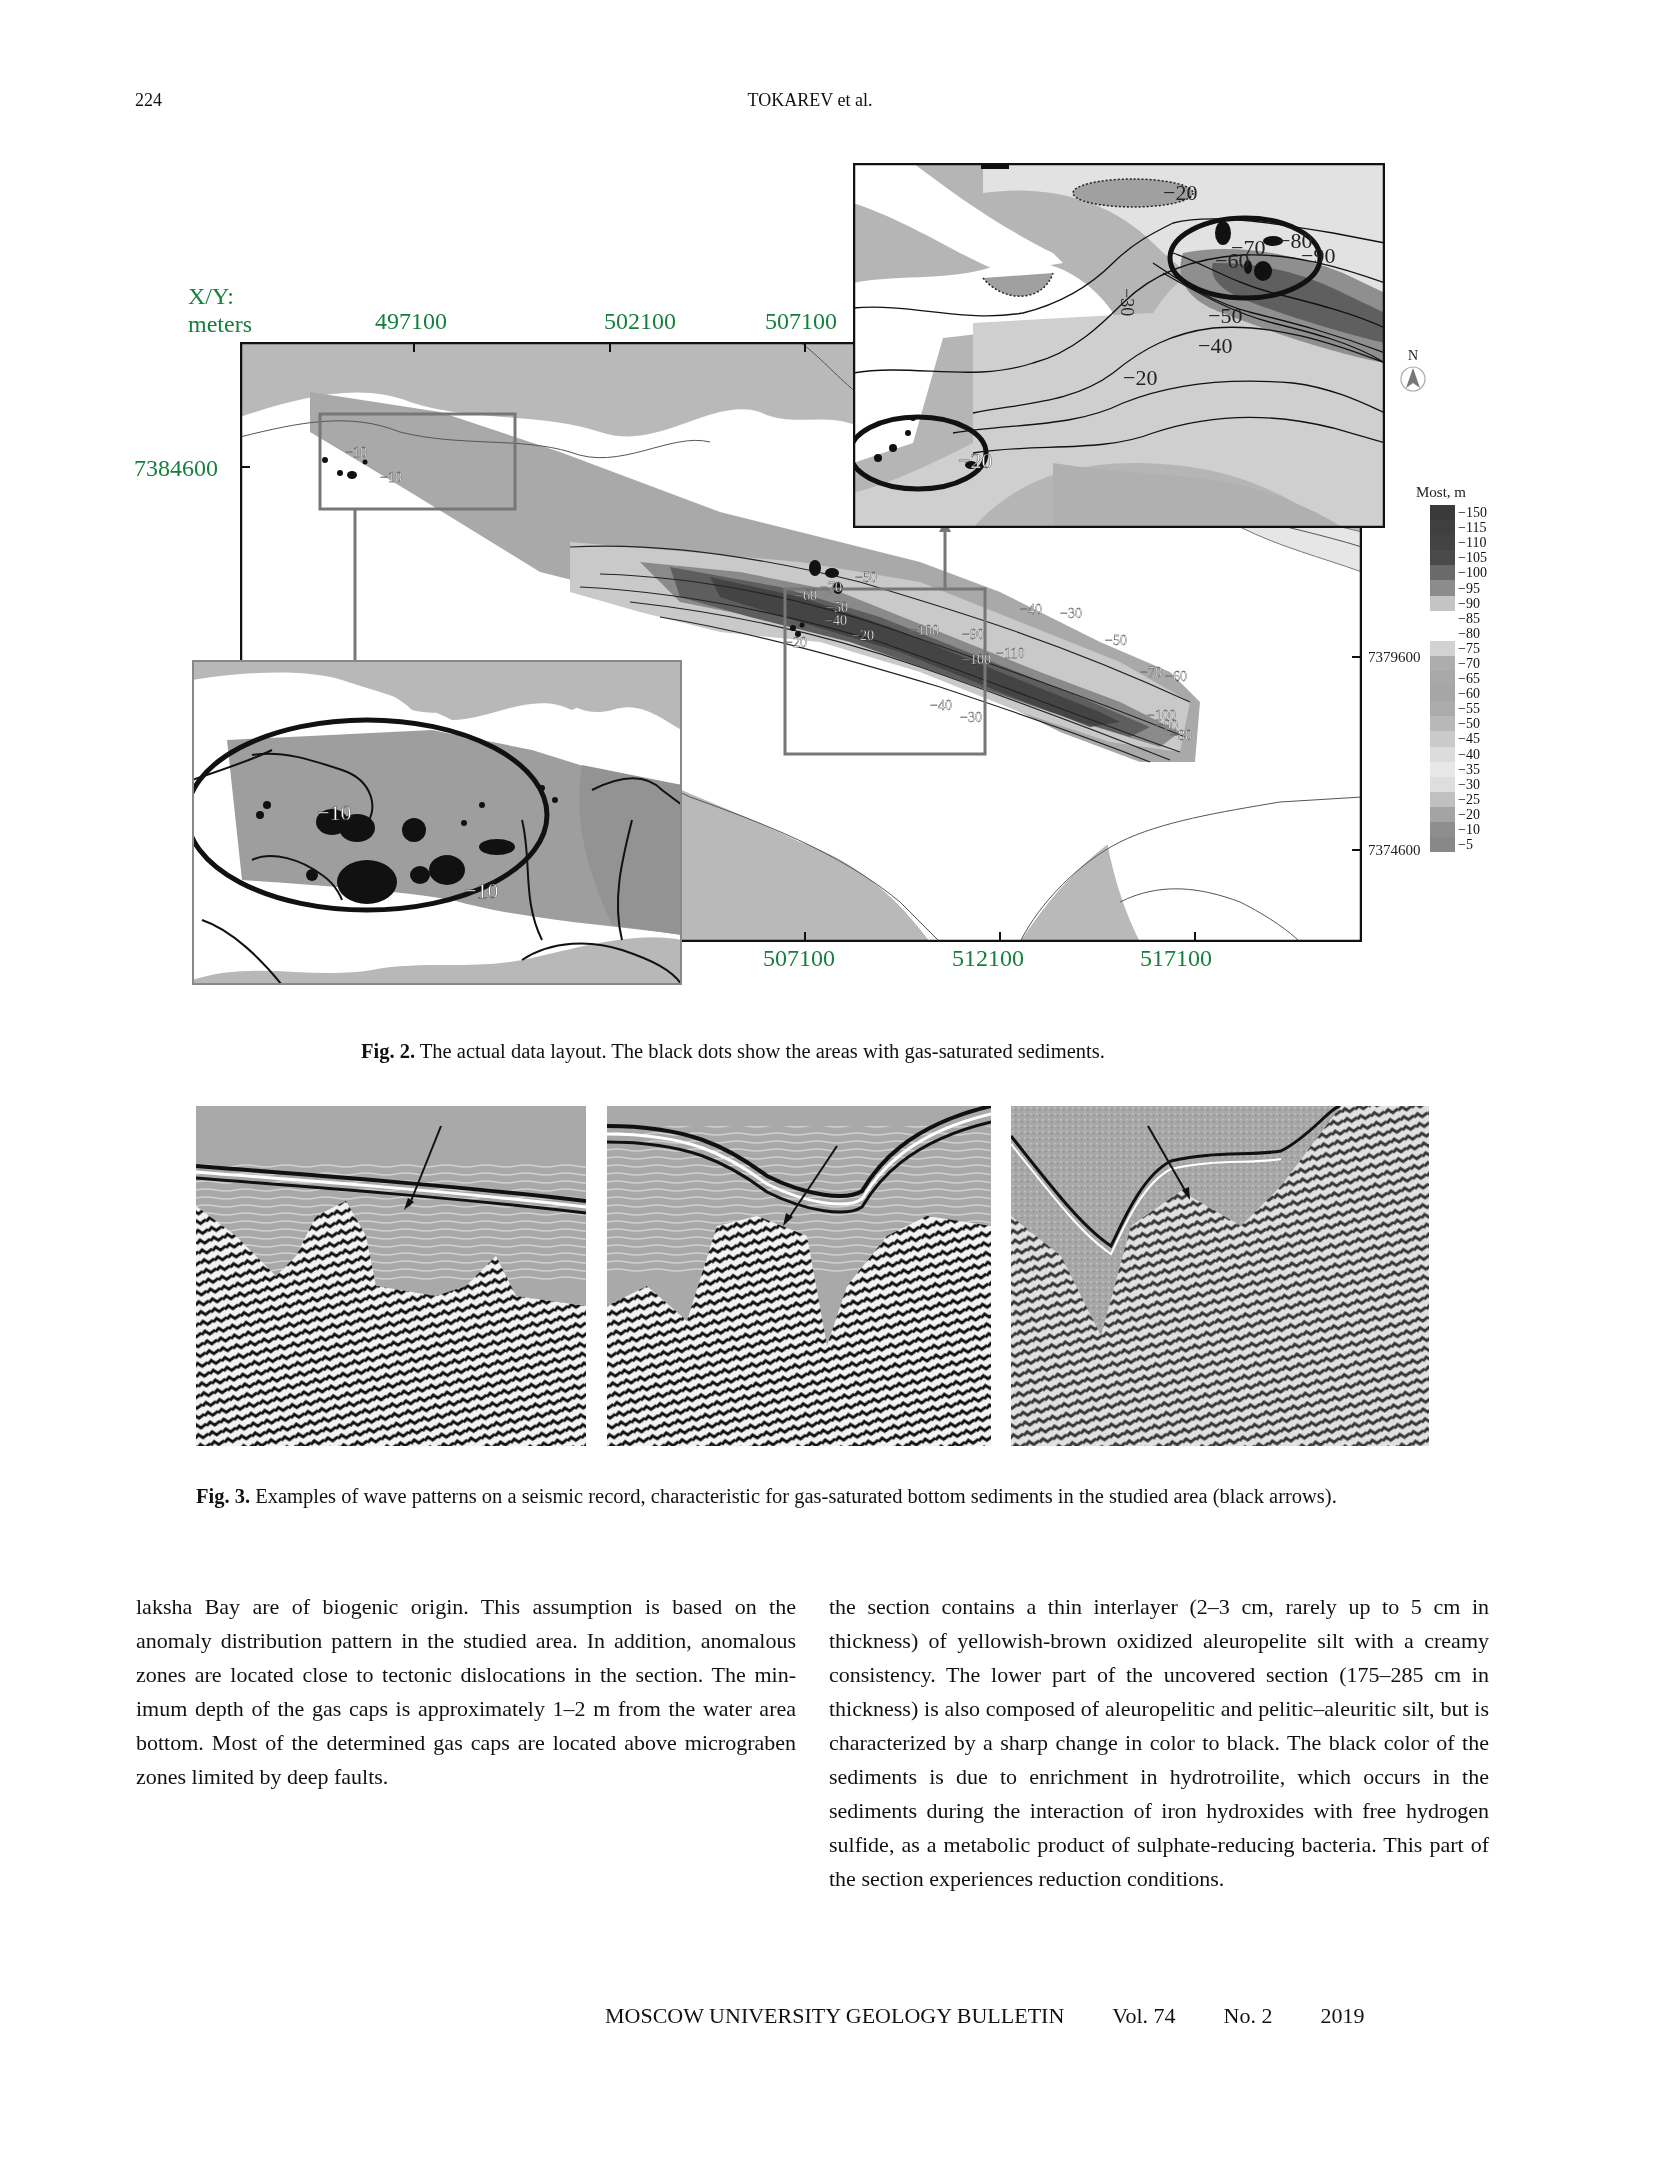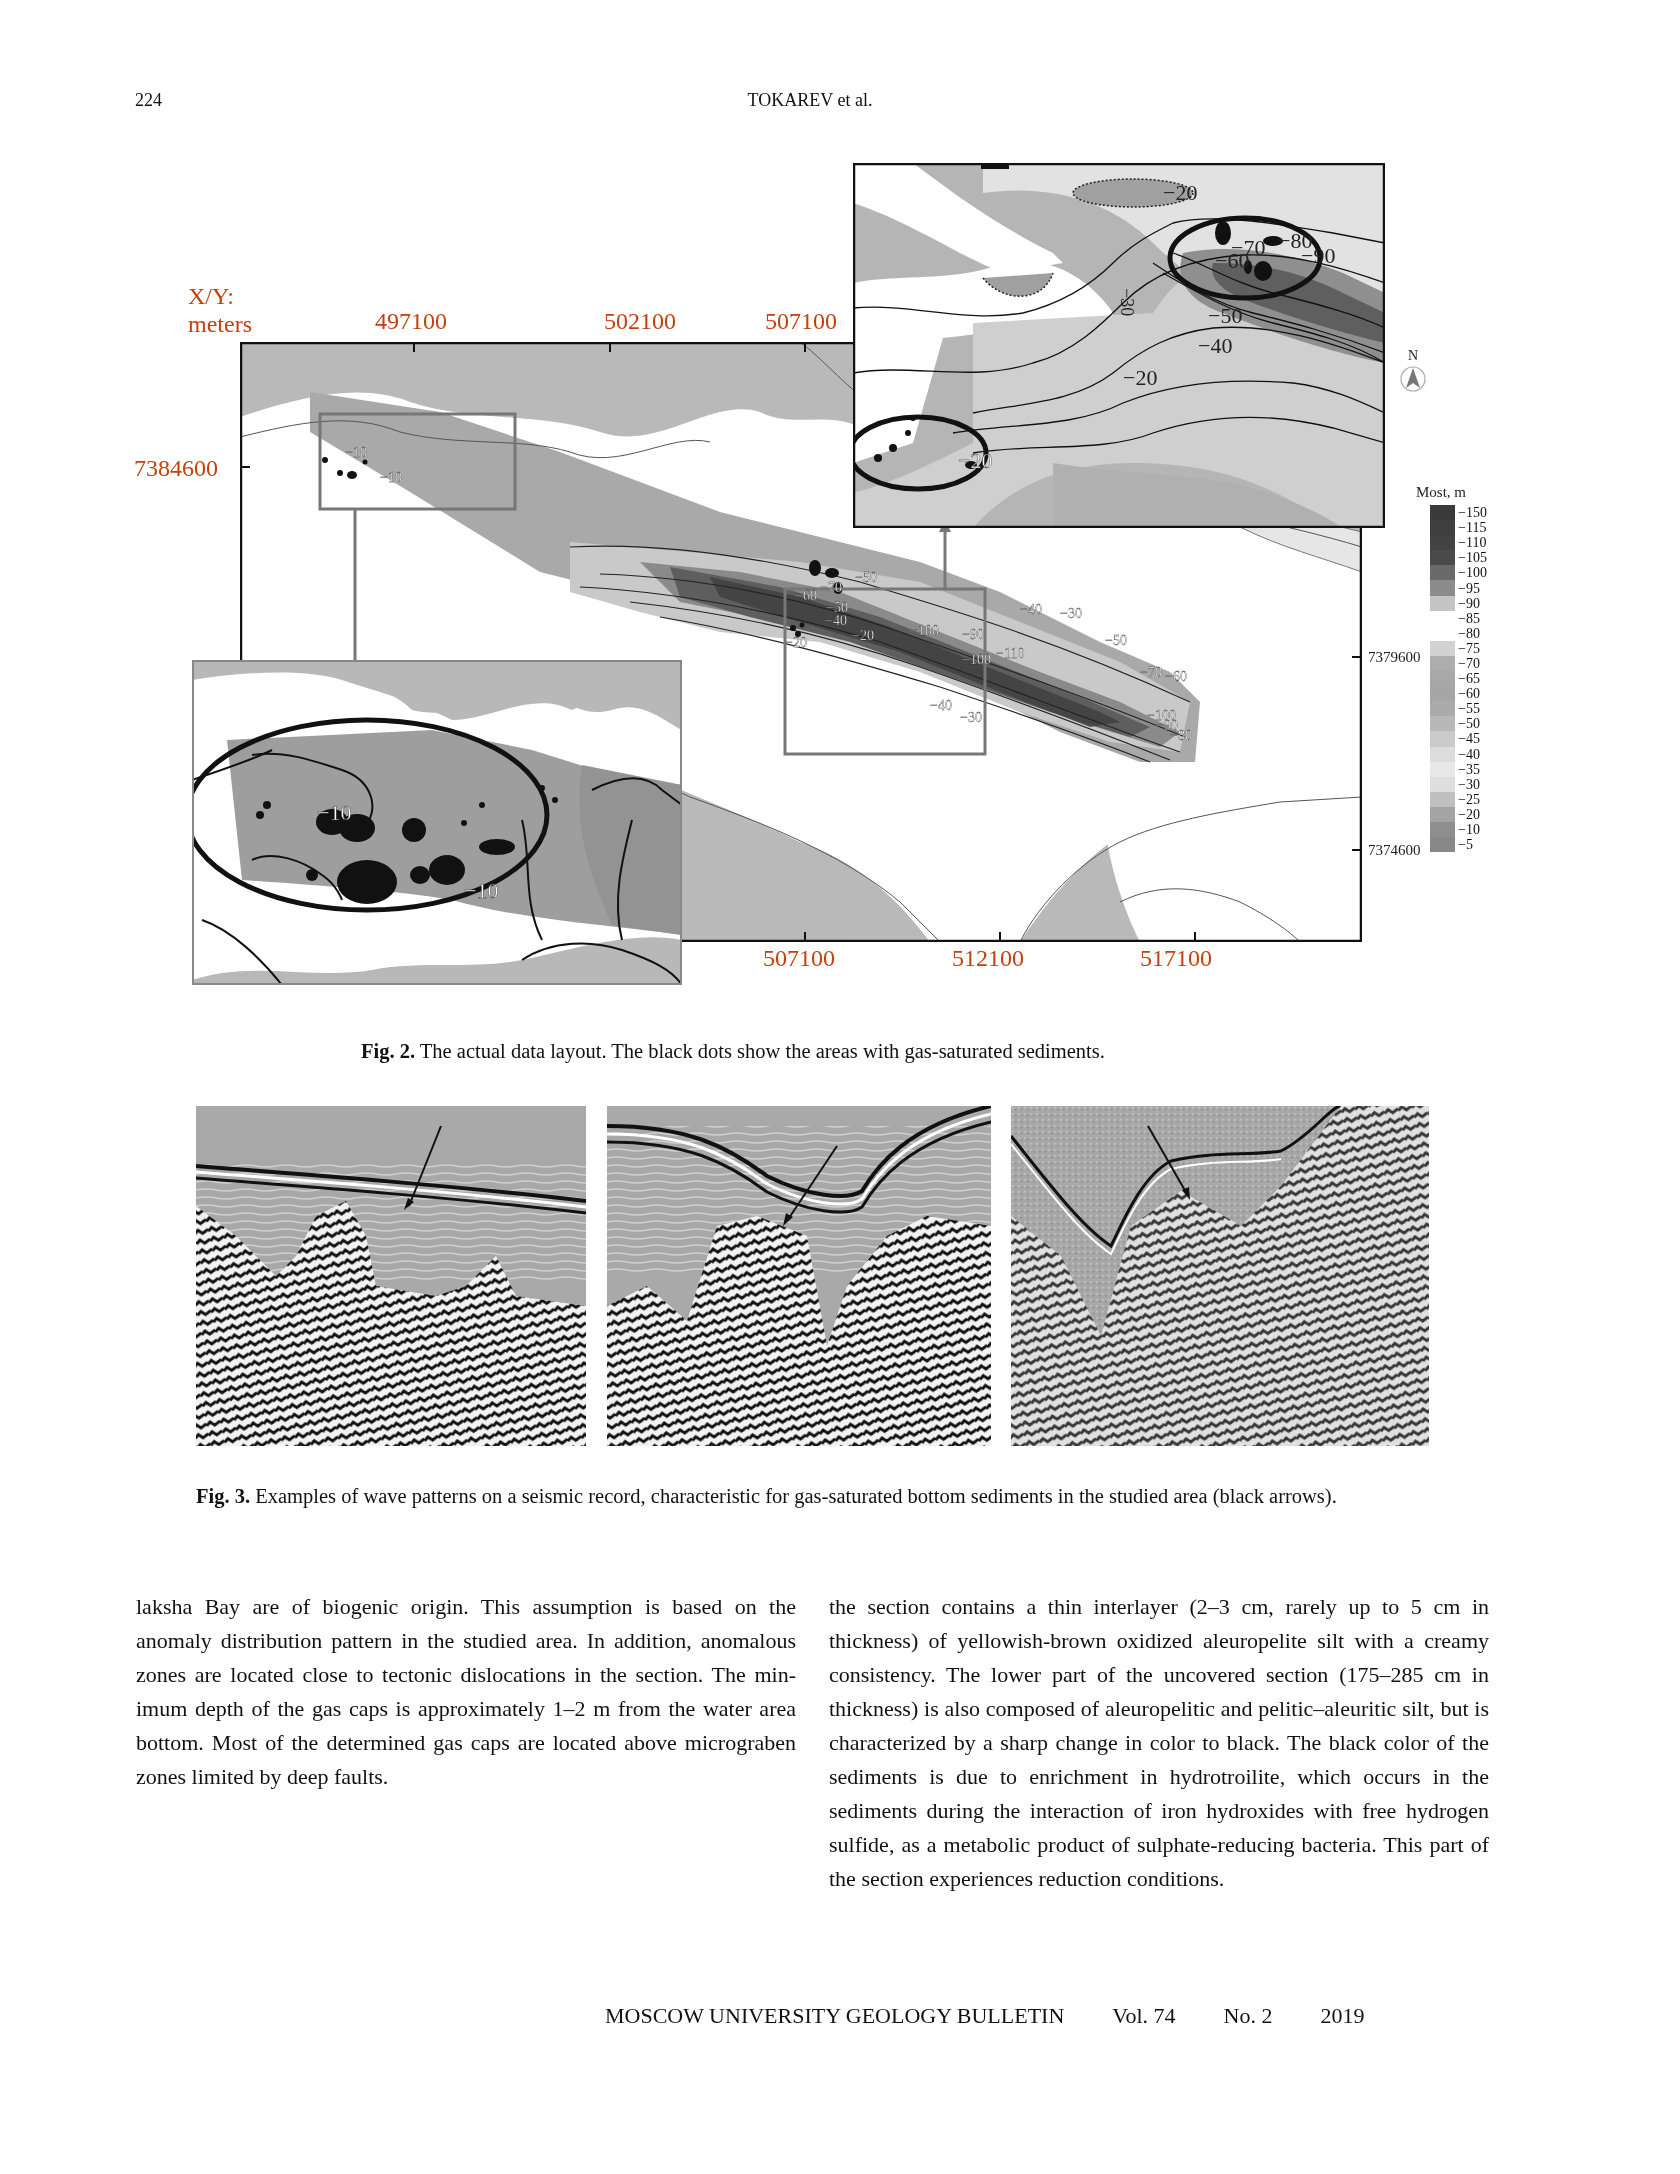--- a/index.html
+++ b/index.html
@@ -1,20 +1,20 @@
 <!DOCTYPE html>
 <html><head>
 <meta charset="utf-8">
 <style>
   html,body{margin:0;padding:0;background:#fff;}
   body{width:1680px;height:2174px;position:relative;overflow:hidden;font-family:"Liberation Serif","DejaVu Serif",serif;color:#111;}
   .abs{position:absolute;}
   .hdr{font-size:18px;top:90px;}
   .hdr-title{left:0;width:1620px;text-align:center;}
-  .axis-lbl{font-size:24px;color:#c2410c;white-space:nowrap;}
+  .axis-lbl{font-size:24px;color:#15803d;white-space:nowrap;}
   .small-lbl{font-size:14px;color:#222;white-space:nowrap;}
   .caption{font-size:20.5px;line-height:26px;}
   .caption b{font-weight:bold;}
   .col{font-size:22px;line-height:34px;text-align:justify;width:660px;}
   .col p{margin:0;}
   .col p + p{margin-top:16px;}
   .indent{text-indent:33px;}
   .footer{font-size:22px;top:2003px;left:605px;white-space:nowrap;}
   .footer span{margin-right:48px;}
   .legend-row{display:flex;align-items:center;height:15.1px;}

